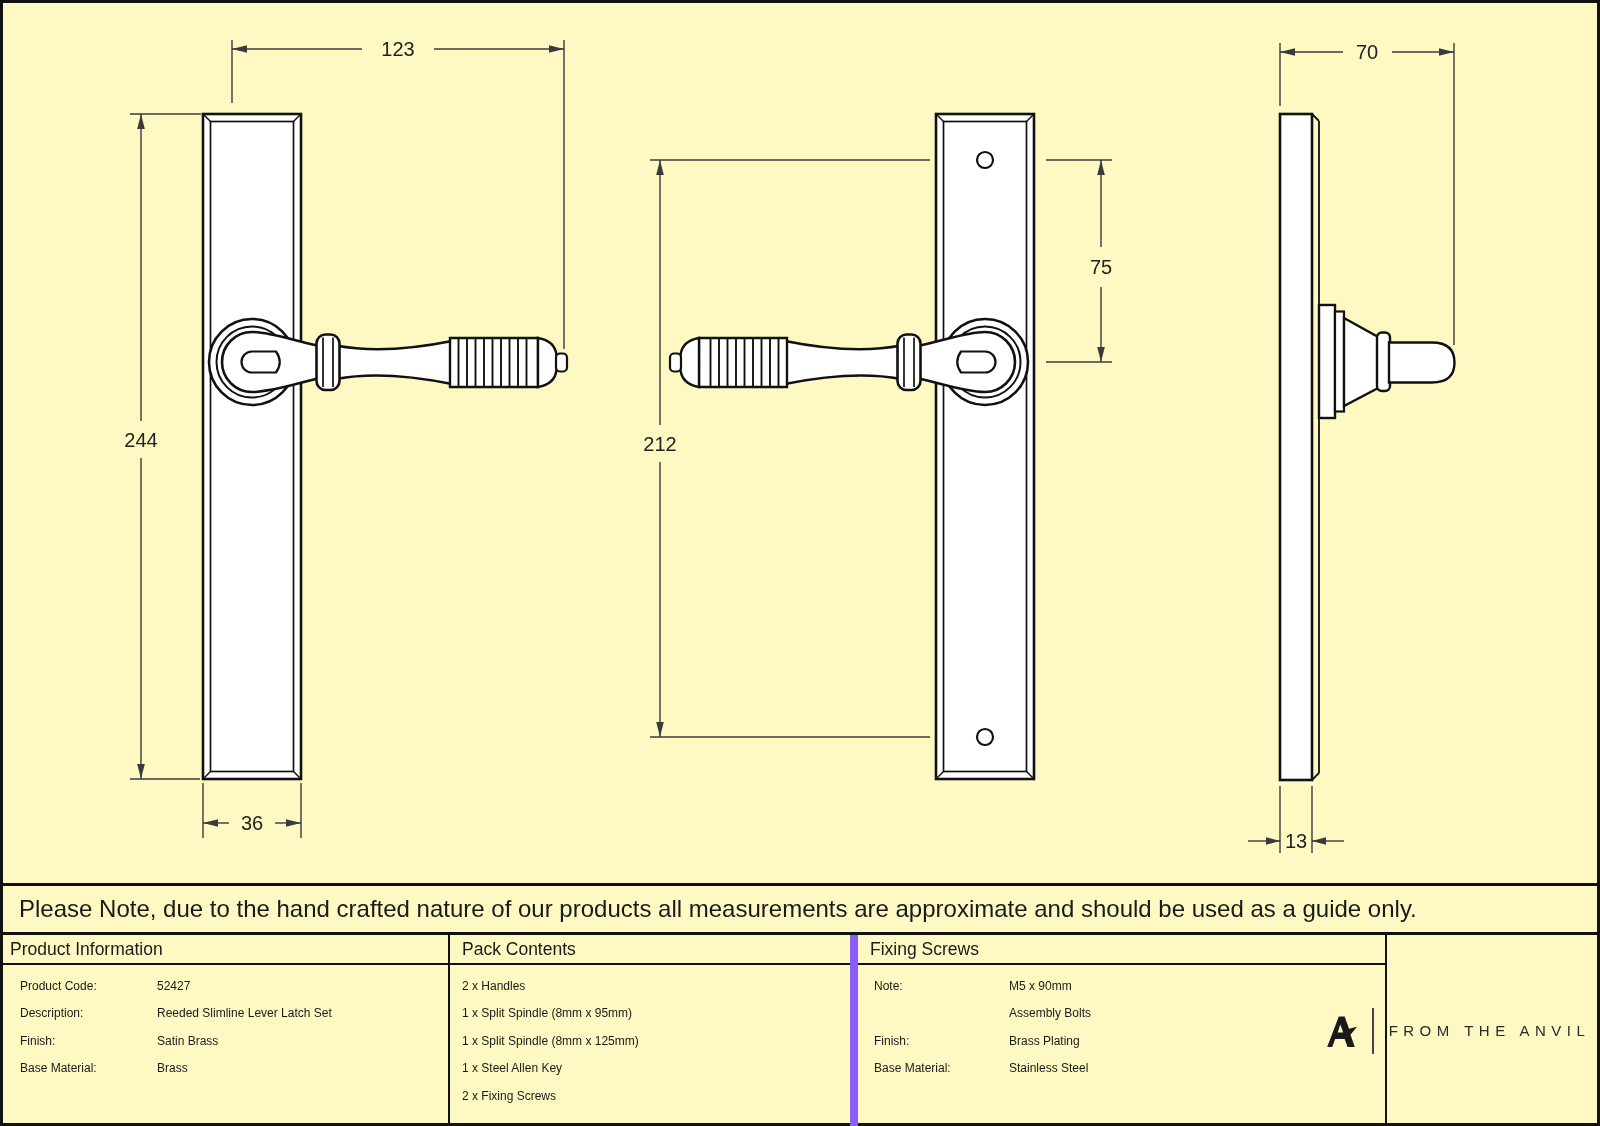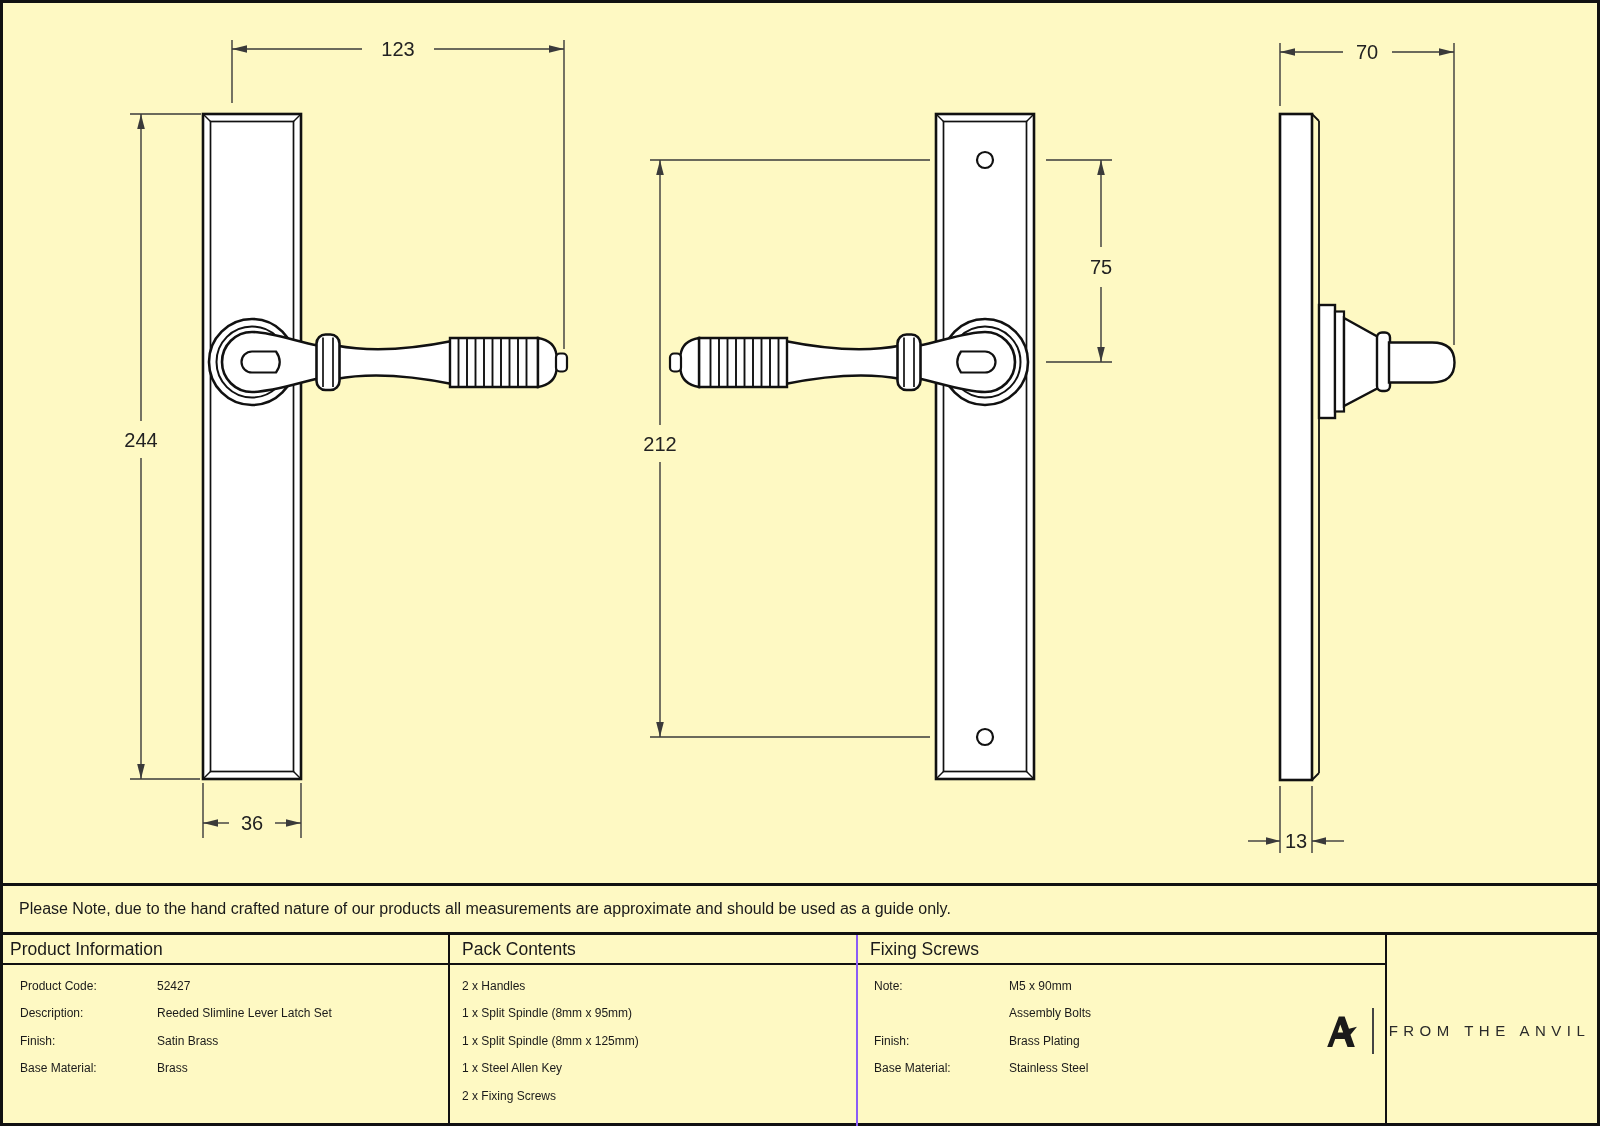--- a/index.html
+++ b/index.html
@@ -13,26 +13,26 @@
     overflow:hidden;
   }
   .drawing-svg{position:absolute;top:0;left:0;}
   .dim-text{font-family:"Liberation Sans", sans-serif;font-size:20px;fill:#222;}
   .note-row{
     position:absolute;left:0;right:0;top:883px;height:52px;
     box-sizing:border-box;
     border-top:3px solid #111;border-bottom:3px solid #111;
     display:flex;align-items:center;
     padding-left:19px;
-    font-size:16px;
+    font-size:24px;
   }
   .info-table{position:absolute;left:0;right:0;top:935px;height:191px;}
   .t-col{position:absolute;top:0;bottom:0;box-sizing:border-box;}
   .t-col.c1{left:0;width:450px;border-right:2px solid #111;}
-  .t-col.c2{left:450px;width:408px;border-right:2px solid #8b5cf6;}
+  .t-col.c2{left:450px;width:408px;border-right:8px solid #8b5cf6;}
   .t-col.c3{left:858px;width:529px;border-right:2px solid #111;}
   .t-col.c4{left:1315px;right:0;}
   .t-head{
     height:30px;box-sizing:border-box;border-bottom:2px solid #111;
     display:flex;align-items:center;font-size:17.5px;
   }
   .c1 .t-head{padding-left:10px;}
   .c2 .t-head,.c3 .t-head{padding-left:12px;}
   .t-body{padding-top:8px;font-size:12px;}
   .kv-row{display:grid;line-height:27.4px;}

